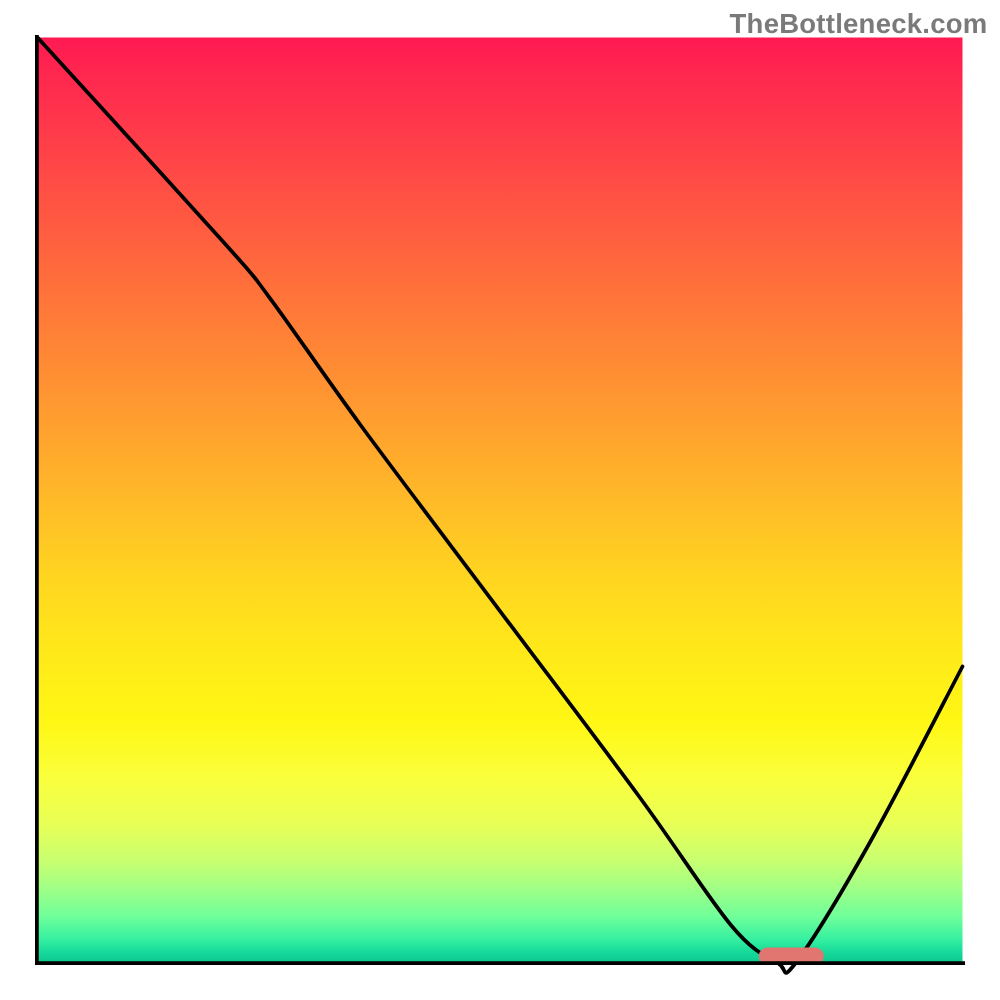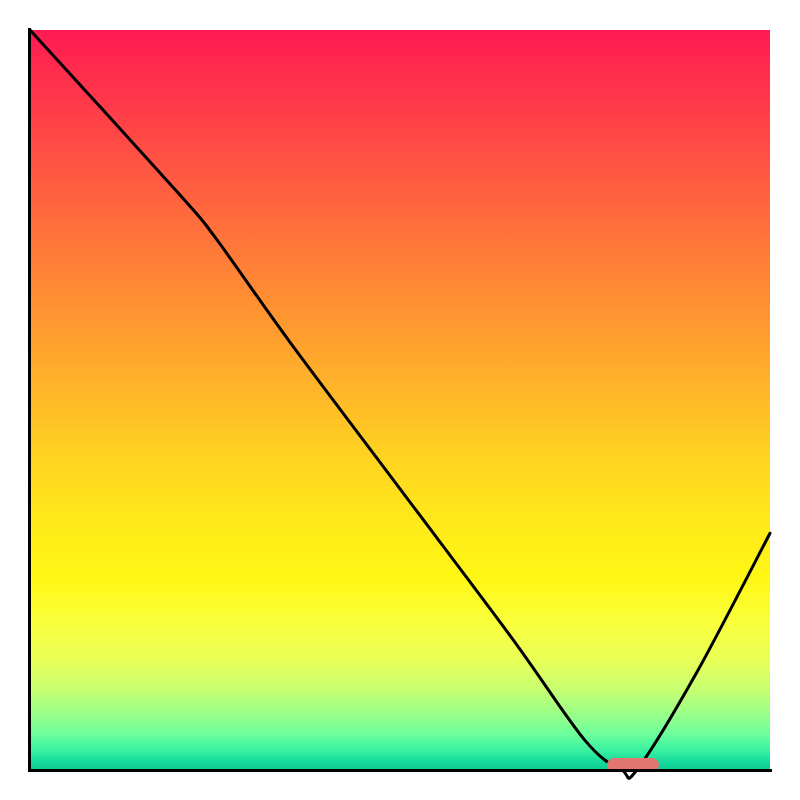--- a/index.html
+++ b/index.html
@@ -95,20 +95,21 @@
     border-radius: 7px;
     background: #e0766f;
     z-index: 25;
   }
 </style>
 </head>
 <body>
 
 <div class="canvas">
 
+  <div class="watermark">TheBottleneck.com</div>
 
   <div class="plot">
     <div class="gradient"></div>
   </div>
 
   <svg class="curve" viewBox="0 0 740 740" preserveAspectRatio="none">
     <path id="curve-path" fill="none" stroke="#000" stroke-width="3" stroke-linejoin="round" stroke-linecap="round" d="M0,0 C 24.666666666666668,27.133333333333326 117.16666666666667,128.26666666666662 148,162.79999999999995 C 178.83333333333334,197.3333333333333 166.5,182.53333333333336 185,207.20000000000005 C 203.5,231.86666666666673 228.16666666666666,268.8666666666667 259,310.8 C 289.8333333333333,352.73333333333335 333,409.4666666666667 370,458.8 C 407,508.1333333333333 450.1666666666667,564.8666666666667 481,606.8 C 511.8333333333333,648.7333333333332 536.5,688.1999999999999 555,710.4 C 573.5,732.6 583.3666666666667,735.0666666666666 592,740 C 600.6333333333333,744.9333333333334 594.4666666666666,756.0333333333333 606.8,740 C 619.1333333333333,723.9666666666667 643.8,683.2666666666667 666,643.8 C 688.2,604.3333333333333 727.6666666666666,526.6333333333333 740,503.2"></path>
   </svg>
 
   <div id="marker" class="marker" style="left: 607.2px; width: 51.8px; top: 758px; background: rgb(224, 118, 111);"></div>

